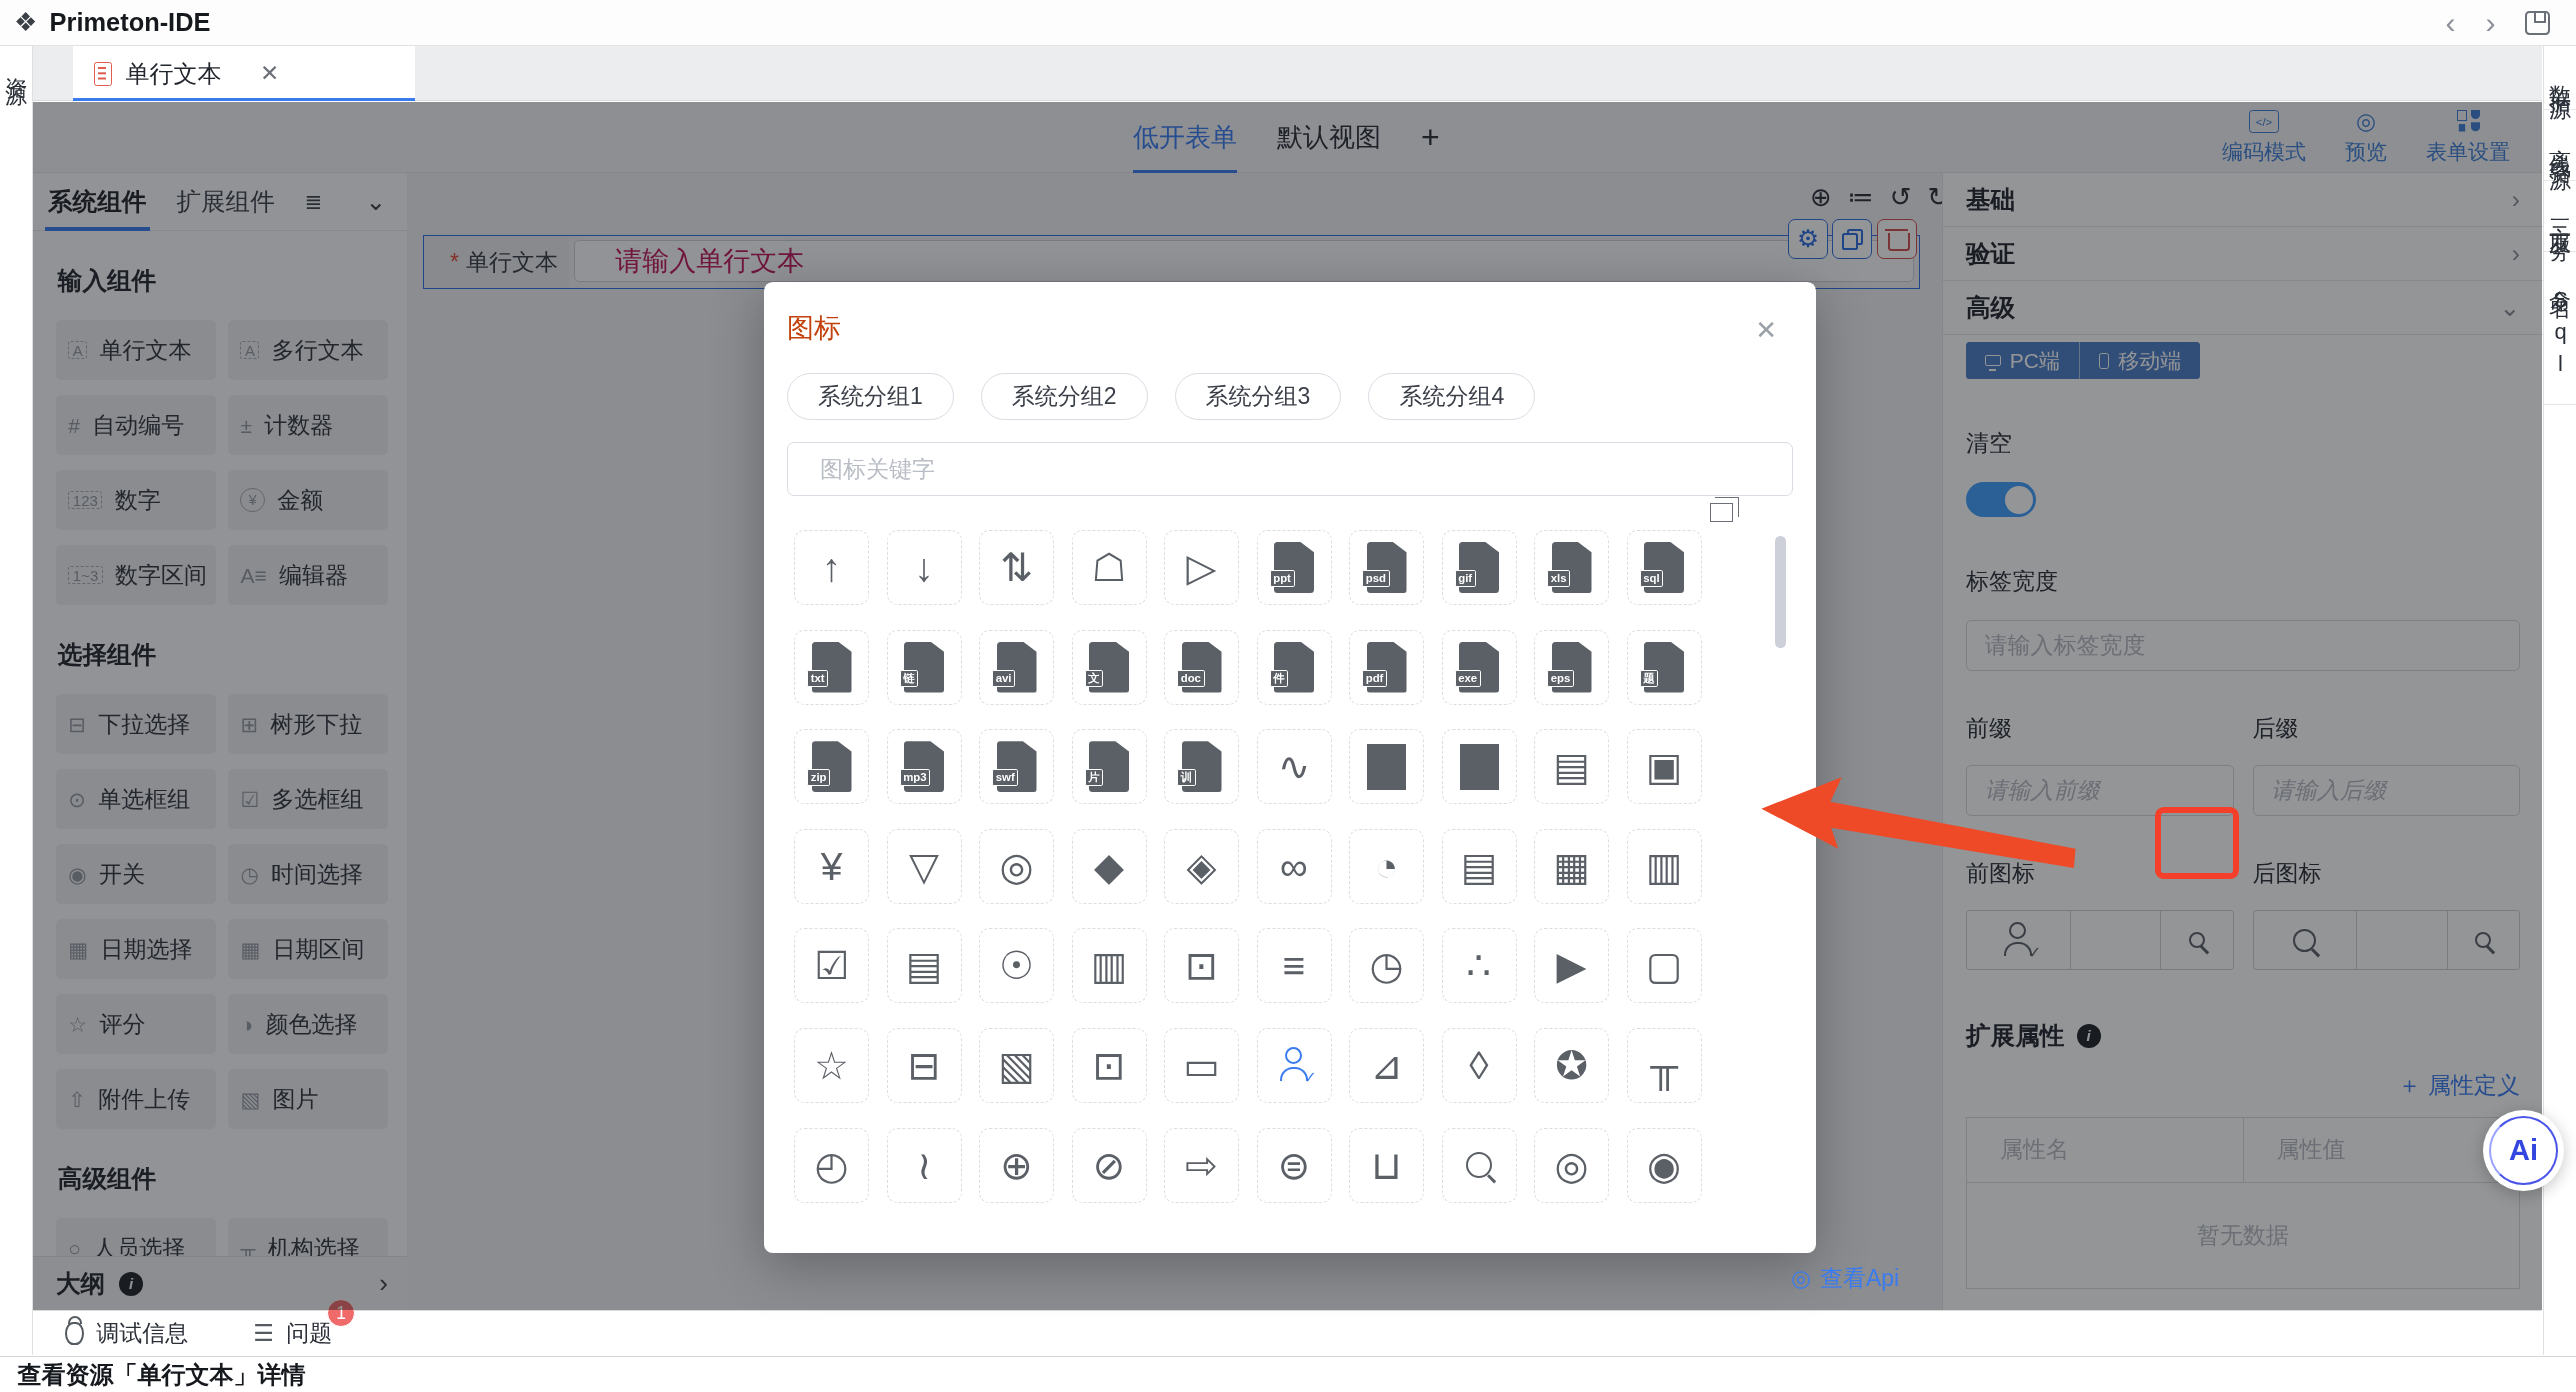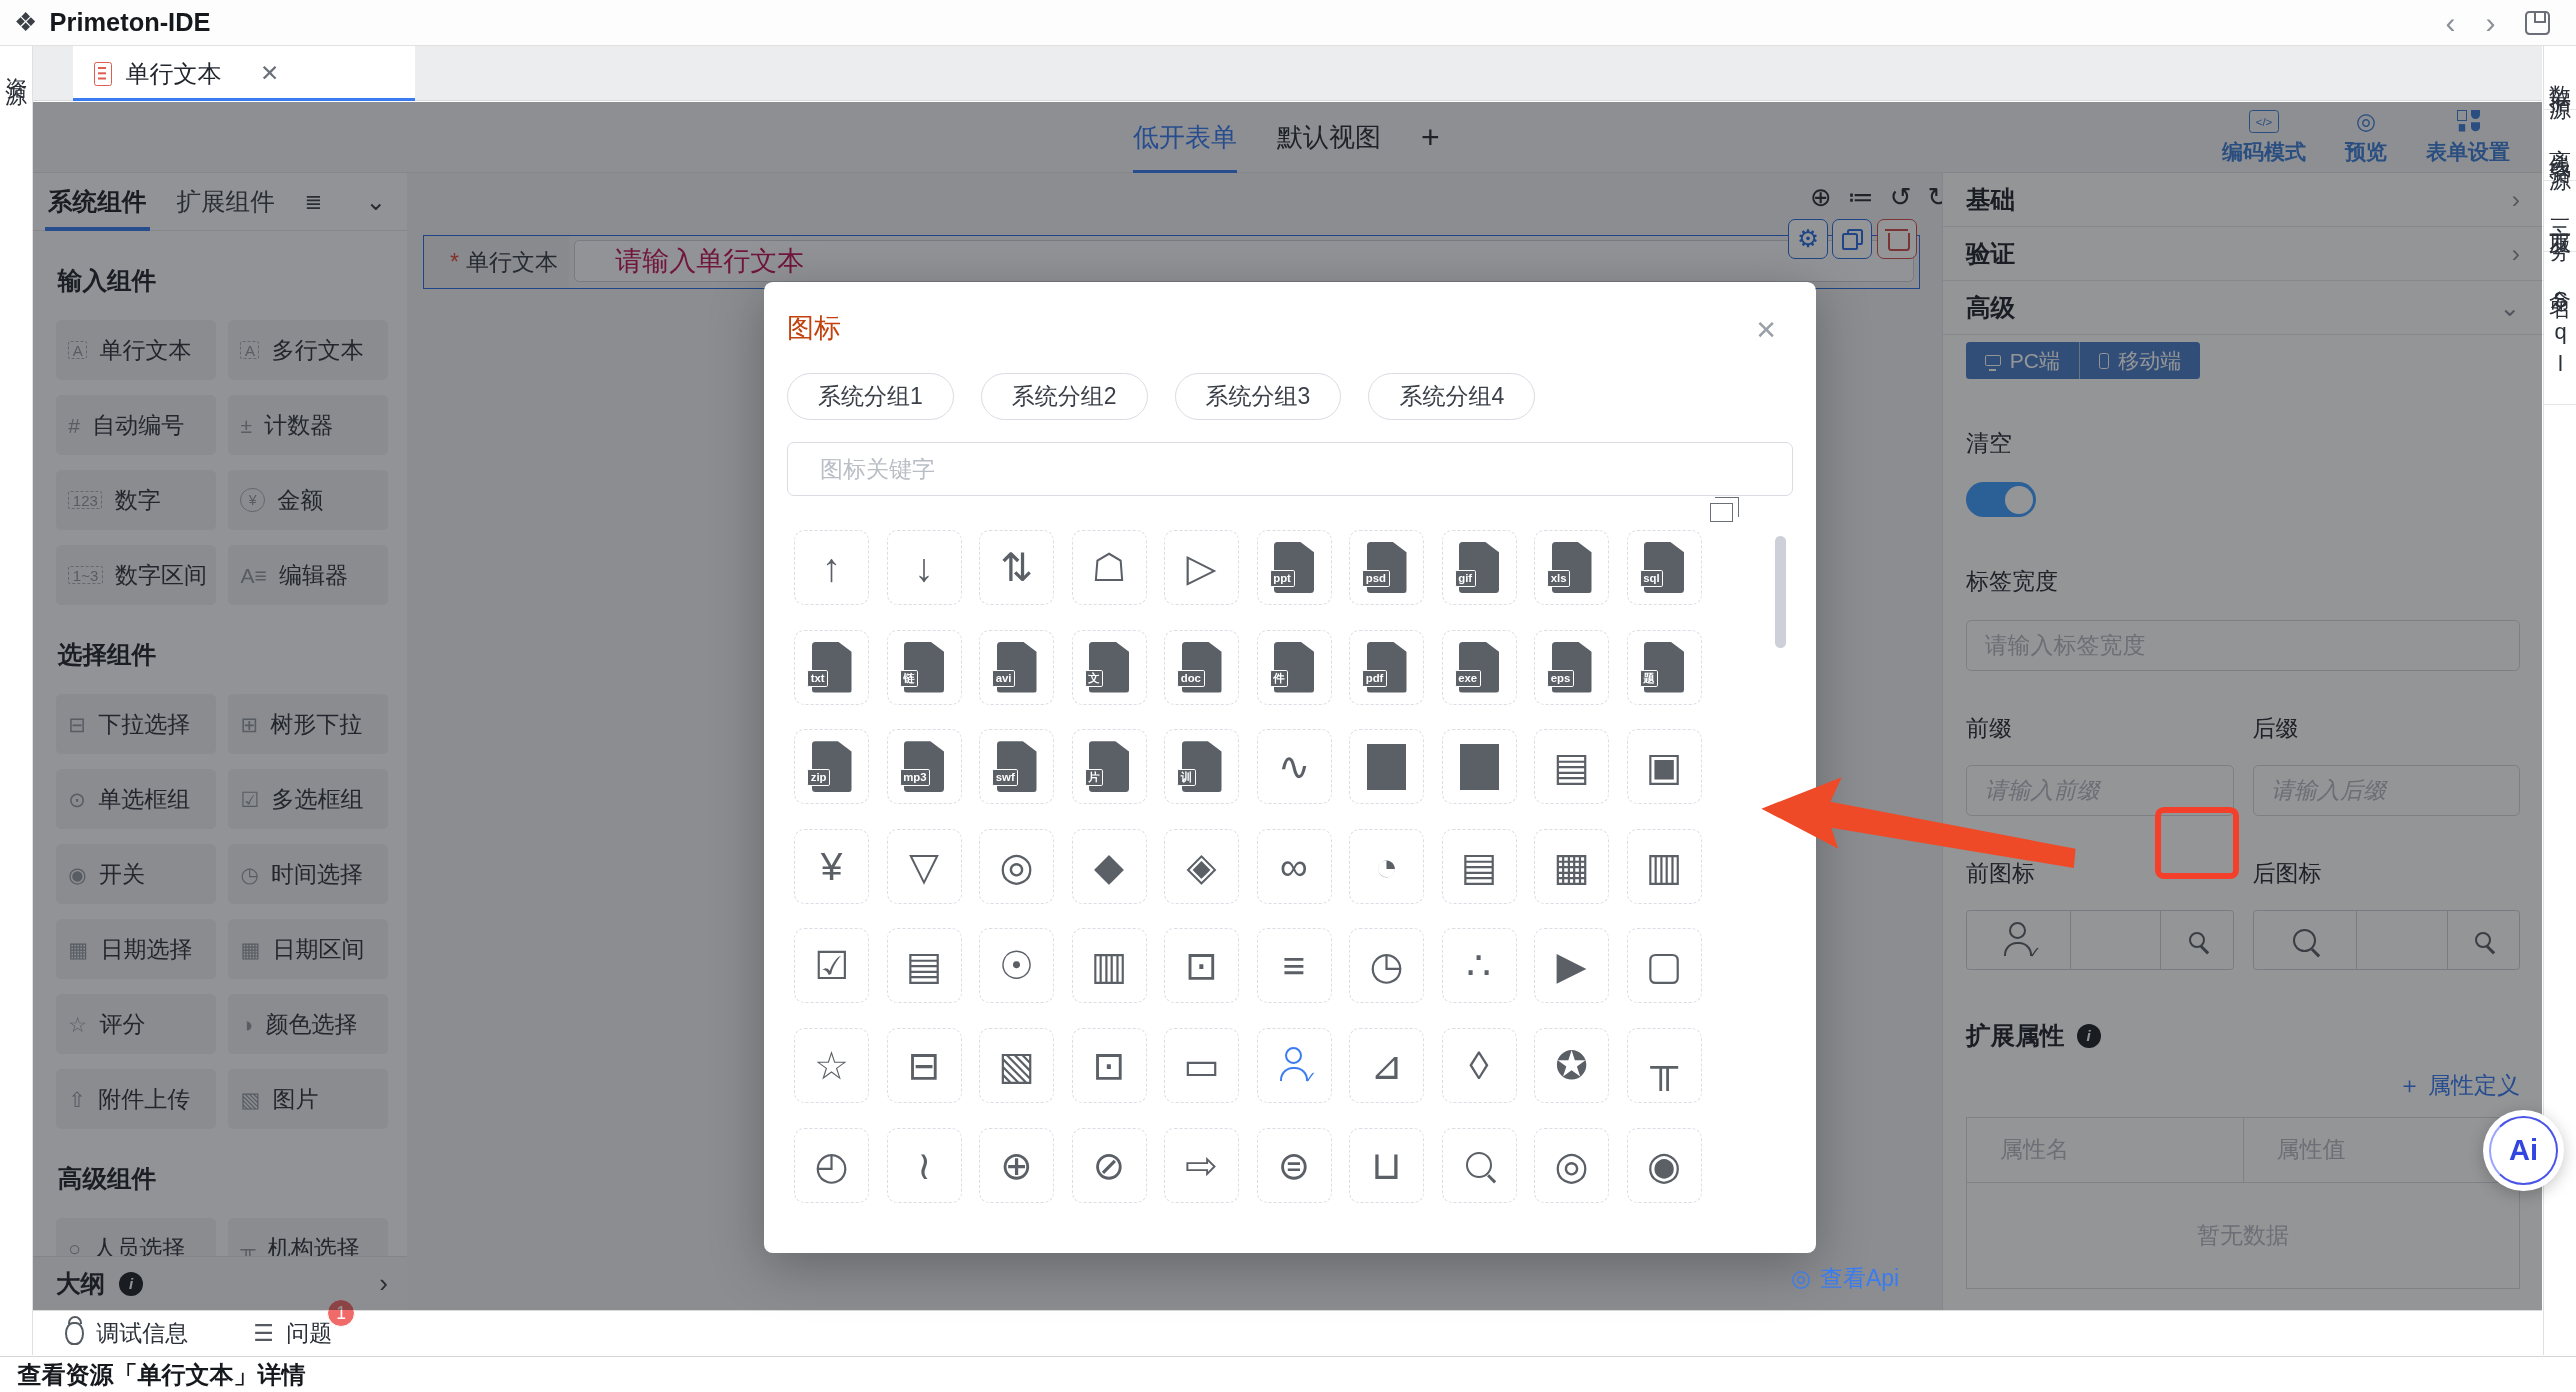--- a/index.html
+++ b/index.html
@@ -37,21 +37,21 @@
   
   .workspace { position:absolute; left:33px; top:102px; width:2509px; height:1208px; background:#eff1f4; }
   .topbar { position:absolute; left:0; top:0; width:2509px; height:71px; background:#f4f5f7; border-bottom:0.9px solid #e2e4e7;padding-left:7px; }
   .viewtabs { position:absolute; left:1100px; top:0; height:71px; display:flex; gap:40px; align-items:center; }
   .vt { font-size:26px; color:#2a2f38; position:relative; height:71px; line-height:71px; cursor:pointer; }
   .vt.active { color:#3a7cf0; }
   .vt.active::after { content:''; position:absolute; left:0; bottom:0; width:100%; height:3.5px; background:#3a7cf0; }
   .vt.plus { font-size:32px; }
   .topactions { position:absolute; right:32px; top:8px; display:flex; gap:39px; }
   .ta { display:flex; flex-direction:column; align-items:center; gap:5.3px; color:#3f7fd6; cursor:pointer; }
-  .ta-label { font-size:21px;font-weight:bold; }
+  .ta-label { font-size:21px; }
   .code-ic { width:30px; height:23px; border:1.8px solid #3f7fd6; border-radius:3.5px; font-size:11.4px; display:flex; align-items:center; justify-content:center; }
   .code-ic::before { content:'</>'; }
   .eye-ic { width:30px; height:23px; display:flex; align-items:center; justify-content:center; font-size:23px; line-height:1; }
   .eye-ic::before { content:'◎'; }
   .grid-ic { width:23px; height:23px; position:relative; }
   .grid-ic::before { content:''; position:absolute; left:0; top:0; width:8.8px; height:8.8px; border:1.8px solid #3f7fd6; box-shadow:0 12.3px 0 -1.8px #3f7fd6; }
   .grid-ic::after { content:''; position:absolute; right:0; top:0; width:8.8px; height:8.8px; background:#3f7fd6; box-shadow:0 12.3px 0 #3f7fd6; border-radius:0 0 50% 50%/0 0 50% 50%; }
 
   
   .lpanel { position:absolute; left:0; top:71px; width:374px; height:1137px; background:#fbfcfd; overflow:hidden; }

